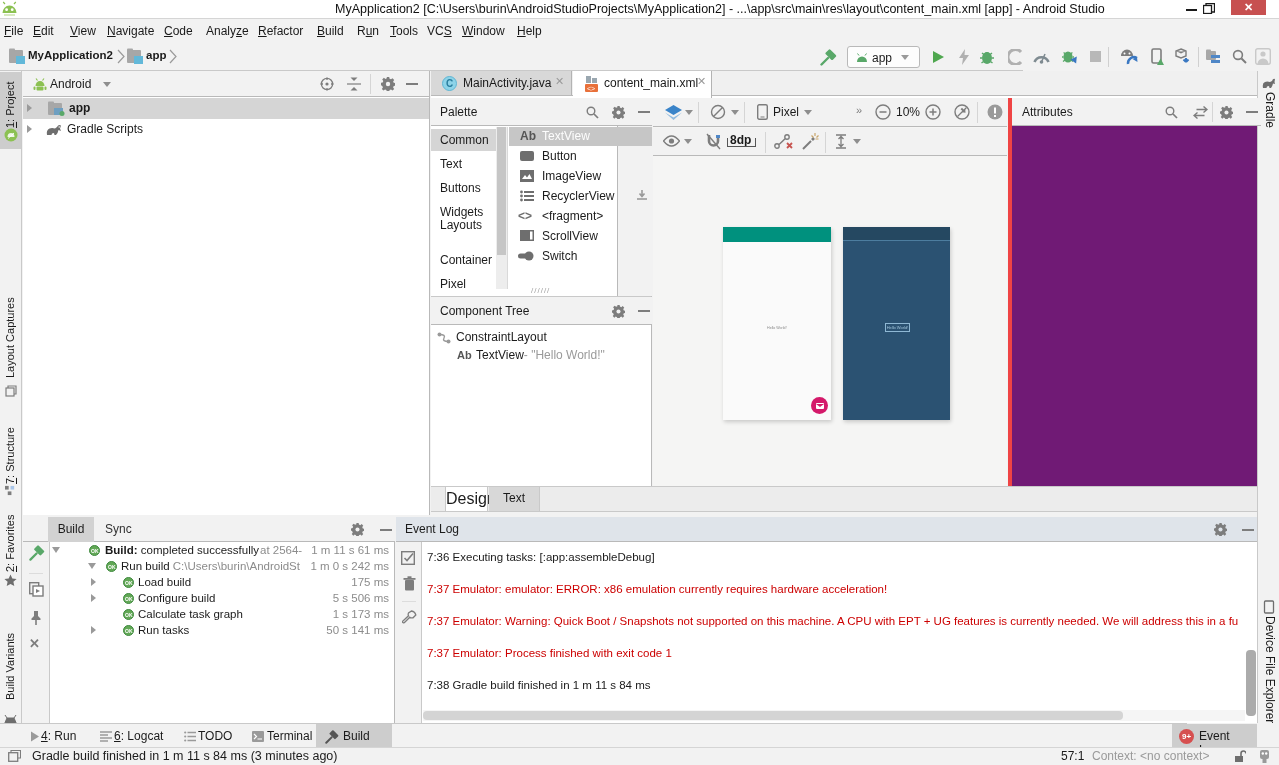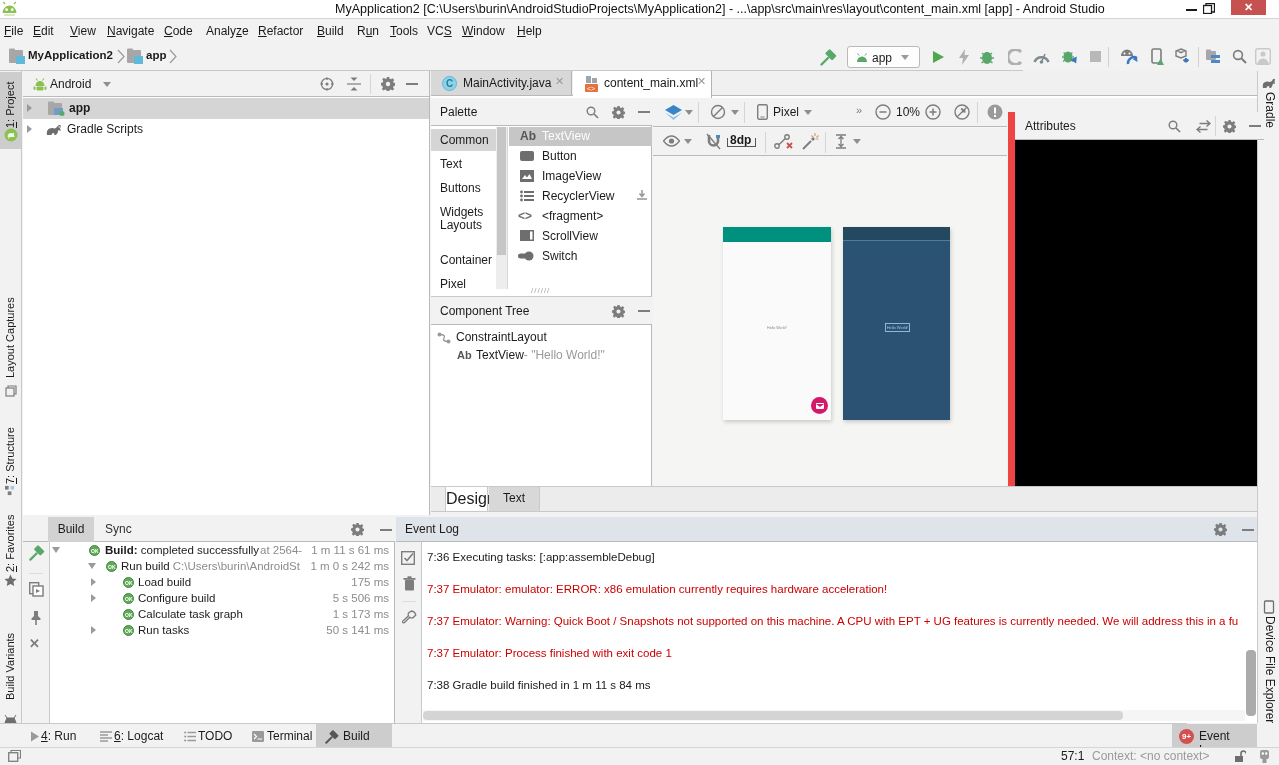--- a/index.html
+++ b/index.html
@@ -256,21 +256,21 @@
       <rect x="3" y="0" width="5" height="7" fill="#9aa7b0"></rect>
         <rect x="9" y="2" width="5" height="5" fill="#9aa7b0"></rect>
       <rect x="2" y="8" width="13" height="8" rx="1" fill="#e8703a"></rect>
       <text x="4" y="14.5" font-size="7" fill="#fff" font-family="Liberation Sans">&lt;&gt;</text>
     </svg>
     <div class="abs" style="left:31px;top:5px;font-size:12px;color:#1a1a1a;">content_main.xml</div>
     <div class="abs" style="left:124px;top:4px;color:#9a9a9a;font-size:11px;">✕</div>
   </div>
 </div>
 
-<div class="abs" style="left:431px;top:98px;width:221px;height:198px;background:#fff;border-right:1px solid #b9b9b9;">
+<div class="abs" style="left:431px;top:98px;width:187px;height:198px;background:#fff;border-right:1px solid #b9b9b9;">
   <div class="abs hdr bb" style="left:0;top:0;width:221px;height:28px;">
     <div class="abs" style="left:9px;top:7px;font-size:12px;">Palette</div>
     <svg class="ic" style="left:155px;top:8px;" width="13" height="13" viewBox="0 0 13 13">
         <circle cx="5" cy="5" r="3.8" fill="none" stroke="#7d7d7d" stroke-width="1.4"></circle>
         <path d="M8 8 L12 12" stroke="#7d7d7d" stroke-width="1.7"></path>
       </svg>
     <svg class="ic" style="left:181px;top:8px;" width="13" height="13" viewBox="0 0 14 14">
       <path d="M5.8 0h2.4l.4 1.7 1.4.6 1.5-1.1 1.7 1.7-1.1 1.5.6 1.4 1.7.4v2.4l-1.7.4-.6 1.4 1.1 1.5-1.7 1.7-1.5-1.1-1.4.6-.4 1.7H5.8l-.4-1.7-1.4-.6-1.5 1.1-1.7-1.7 1.1-1.5-.6-1.4L0 8.2V5.8l1.7-.4.6-1.4L1.2 2.5 2.9.8l1.5 1.1 1.4-.6z" fill="#7d7d7d"></path>
       <circle cx="7" cy="7" r="2.2" fill="#f2f2f2"></circle>
     </svg>
@@ -448,21 +448,21 @@
       <div class="abs" style="left:4.5px;top:6px;width:8px;height:5.5px;background:#fff;border-radius:1px;"></div>
       <div class="abs" style="left:4.5px;top:6px;width:0;height:0;border-left:4px solid transparent;border-right:4px solid transparent;border-top:3px solid #d4196a;margin-top:0.5px;"></div>
     </div>
   </div>
   <div class="abs" style="left:190px;top:129px;width:107px;height:193px;background:#2b5272;box-shadow:1px 2px 4px rgba(0,0,0,0.18);">
     <div class="abs" style="left:0;top:0;width:107px;height:14px;background:#254861;border-bottom:1px solid #4d7d9f;"></div>
     <div class="abs" style="left:42px;top:96px;width:25px;height:9px;border:1px solid #8fb8d4;font-size:4px;color:#9fc3da;line-height:8px;text-align:center;">Hello World!</div>
   </div>
 </div>
 
-<div class="abs" style="left:1008px;top:112px;width:249px;height:393px;background:#000000;border-left:7px solid #ef4444;">
+<div class="abs" style="left:1008px;top:98px;width:249px;height:393px;background:#701a75;border-left:4px solid #ef4444;">
   <div class="abs hdr bb" style="left:0;top:0;width:249px;height:28px;">
     <div class="abs" style="left:10px;top:7px;font-size:12px;">Attributes</div>
     <svg class="ic" style="left:153px;top:8px;" width="13" height="13" viewBox="0 0 13 13">
         <circle cx="5" cy="5" r="3.8" fill="none" stroke="#7d7d7d" stroke-width="1.4"></circle>
         <path d="M8 8 L12 12" stroke="#7d7d7d" stroke-width="1.7"></path>
       </svg>
     <svg class="ic" style="left:181px;top:8px;" width="15" height="13" viewBox="0 0 15 13">
         <path d="M3.5 3.5 H13 M10.5 0.5 L14 3.5 L10.5 6.5 M11.5 9.5 H2 M4.5 6.5 L1 9.5 L4.5 12.5" fill="none" stroke="#7d7d7d" stroke-width="1.4"></path>
       </svg>
     <div class="abs" style="left:200px;top:4px;width:1px;height:20px;background:#d5d5d5;"></div>
@@ -610,20 +610,21 @@
   <div class="abs" style="left:1172px;top:0;width:85px;height:25px;background:#cdcdcd;"></div>
   <div class="abs" style="left:1179px;top:5px;width:15px;height:15px;border-radius:50%;background:#d64f4f;color:#fff;font-size:8px;font-weight:bold;text-align:center;line-height:15px;">9+</div>
   <div class="abs" style="left:1199px;top:5px;font-size:12px;">Event Log</div>
 </div>
 
 <div class="abs" style="left:0;top:747px;width:1279px;height:18px;background:#f2f2f2;border-top:1px solid #d5d5d5;">
   <svg class="ic" style="left:8px;top:2px;" width="13" height="12" viewBox="0 0 13 12">
       <rect x="0.7" y="2.7" width="9" height="8.6" fill="none" stroke="#7d7d7d" stroke-width="1.3"></rect>
       <path d="M3 2.5 V0.5 H12.5 V8 H10" fill="none" stroke="#7d7d7d" stroke-width="1.1"></path>
     </svg>
+  <div class="abs" style="left:32px;top:1px;font-size:12.5px;">Gradle build finished in 1 m 11 s 84 ms (3 minutes ago)</div>
   <div class="abs" style="left:1061px;top:1px;font-size:12px;">57:1</div>
   <div class="abs" style="left:1092px;top:1px;font-size:12px;color:#9a9a9a;">Context: &lt;no context&gt;</div>
   <svg class="ic" style="left:1233px;top:2px;" width="13" height="13" viewBox="0 0 13 13">
     <rect x="2" y="6" width="8" height="6" fill="#6e6e6e"></rect>
     <path d="M8 6 V3.5 A2.5 2.5 0 0 1 13 3.5" fill="none" stroke="#6e6e6e" stroke-width="1.6"></path>
   </svg>
   <svg class="ic" style="left:1258px;top:2px;" width="13" height="13" viewBox="0 0 13 13">
     <rect x="2" y="0" width="9" height="9" rx="2" fill="#9a9a9a"></rect>
     <rect x="4.5" y="9" width="4" height="4" fill="#9a9a9a"></rect>
     <circle cx="4.8" cy="3.5" r="1.2" fill="#fff"></circle>

